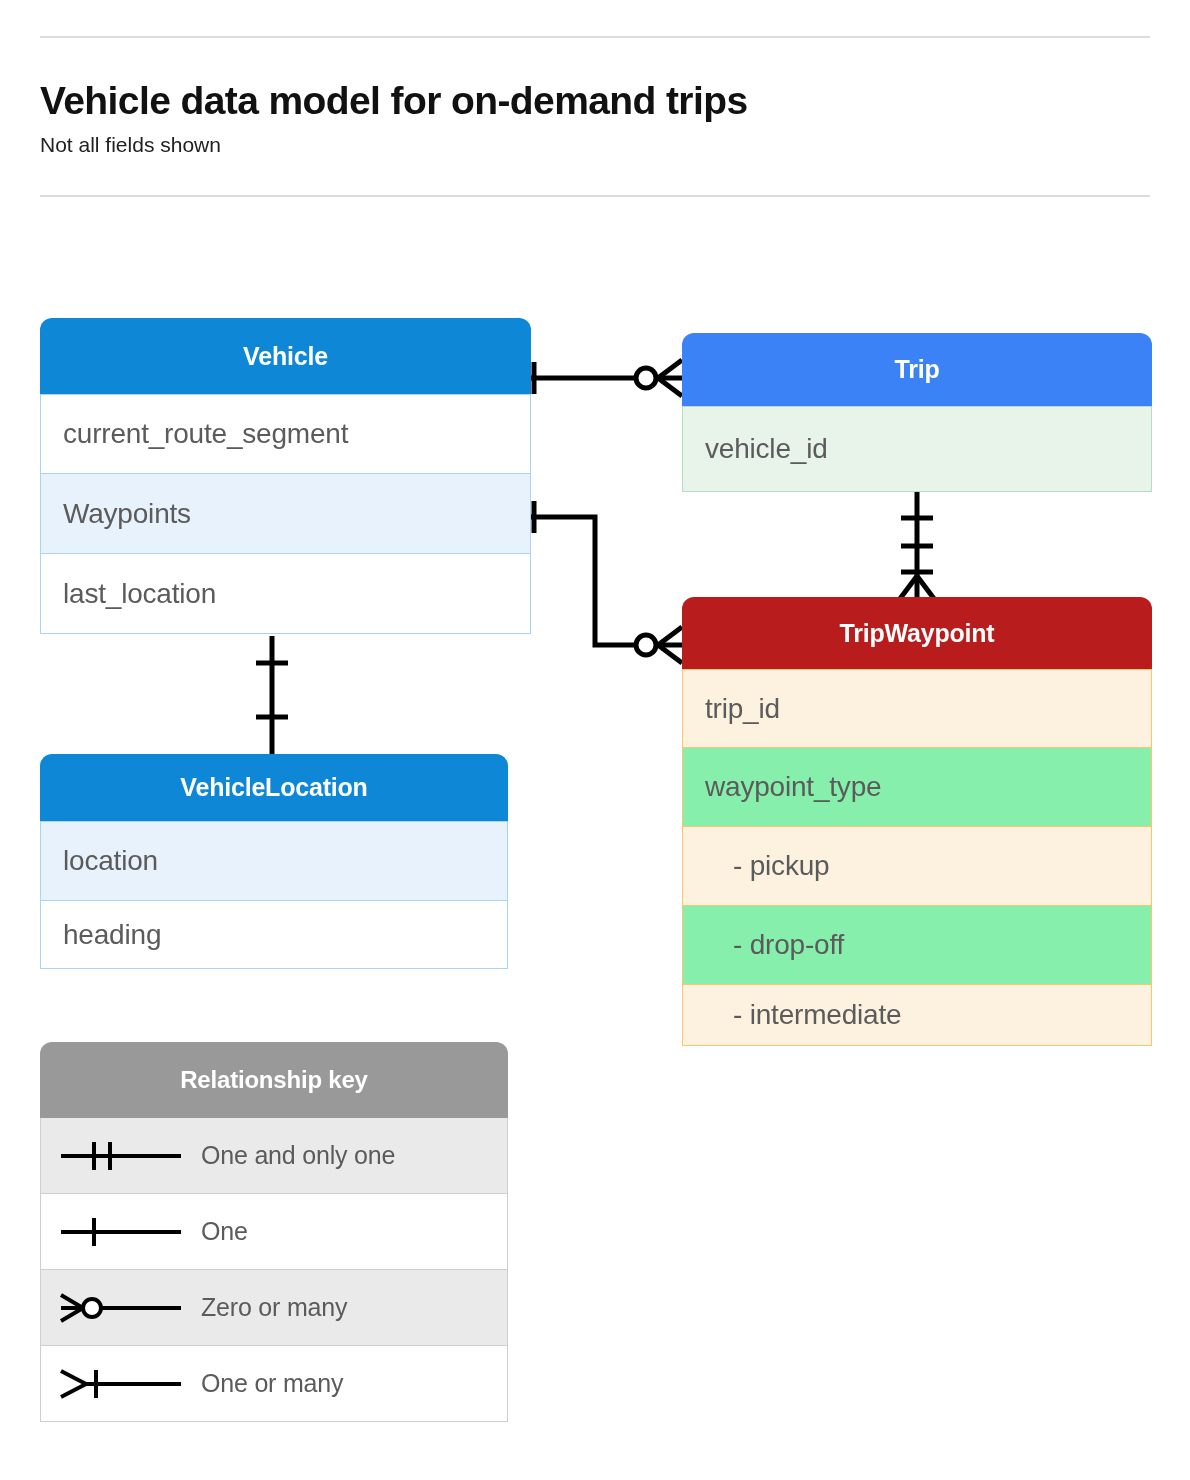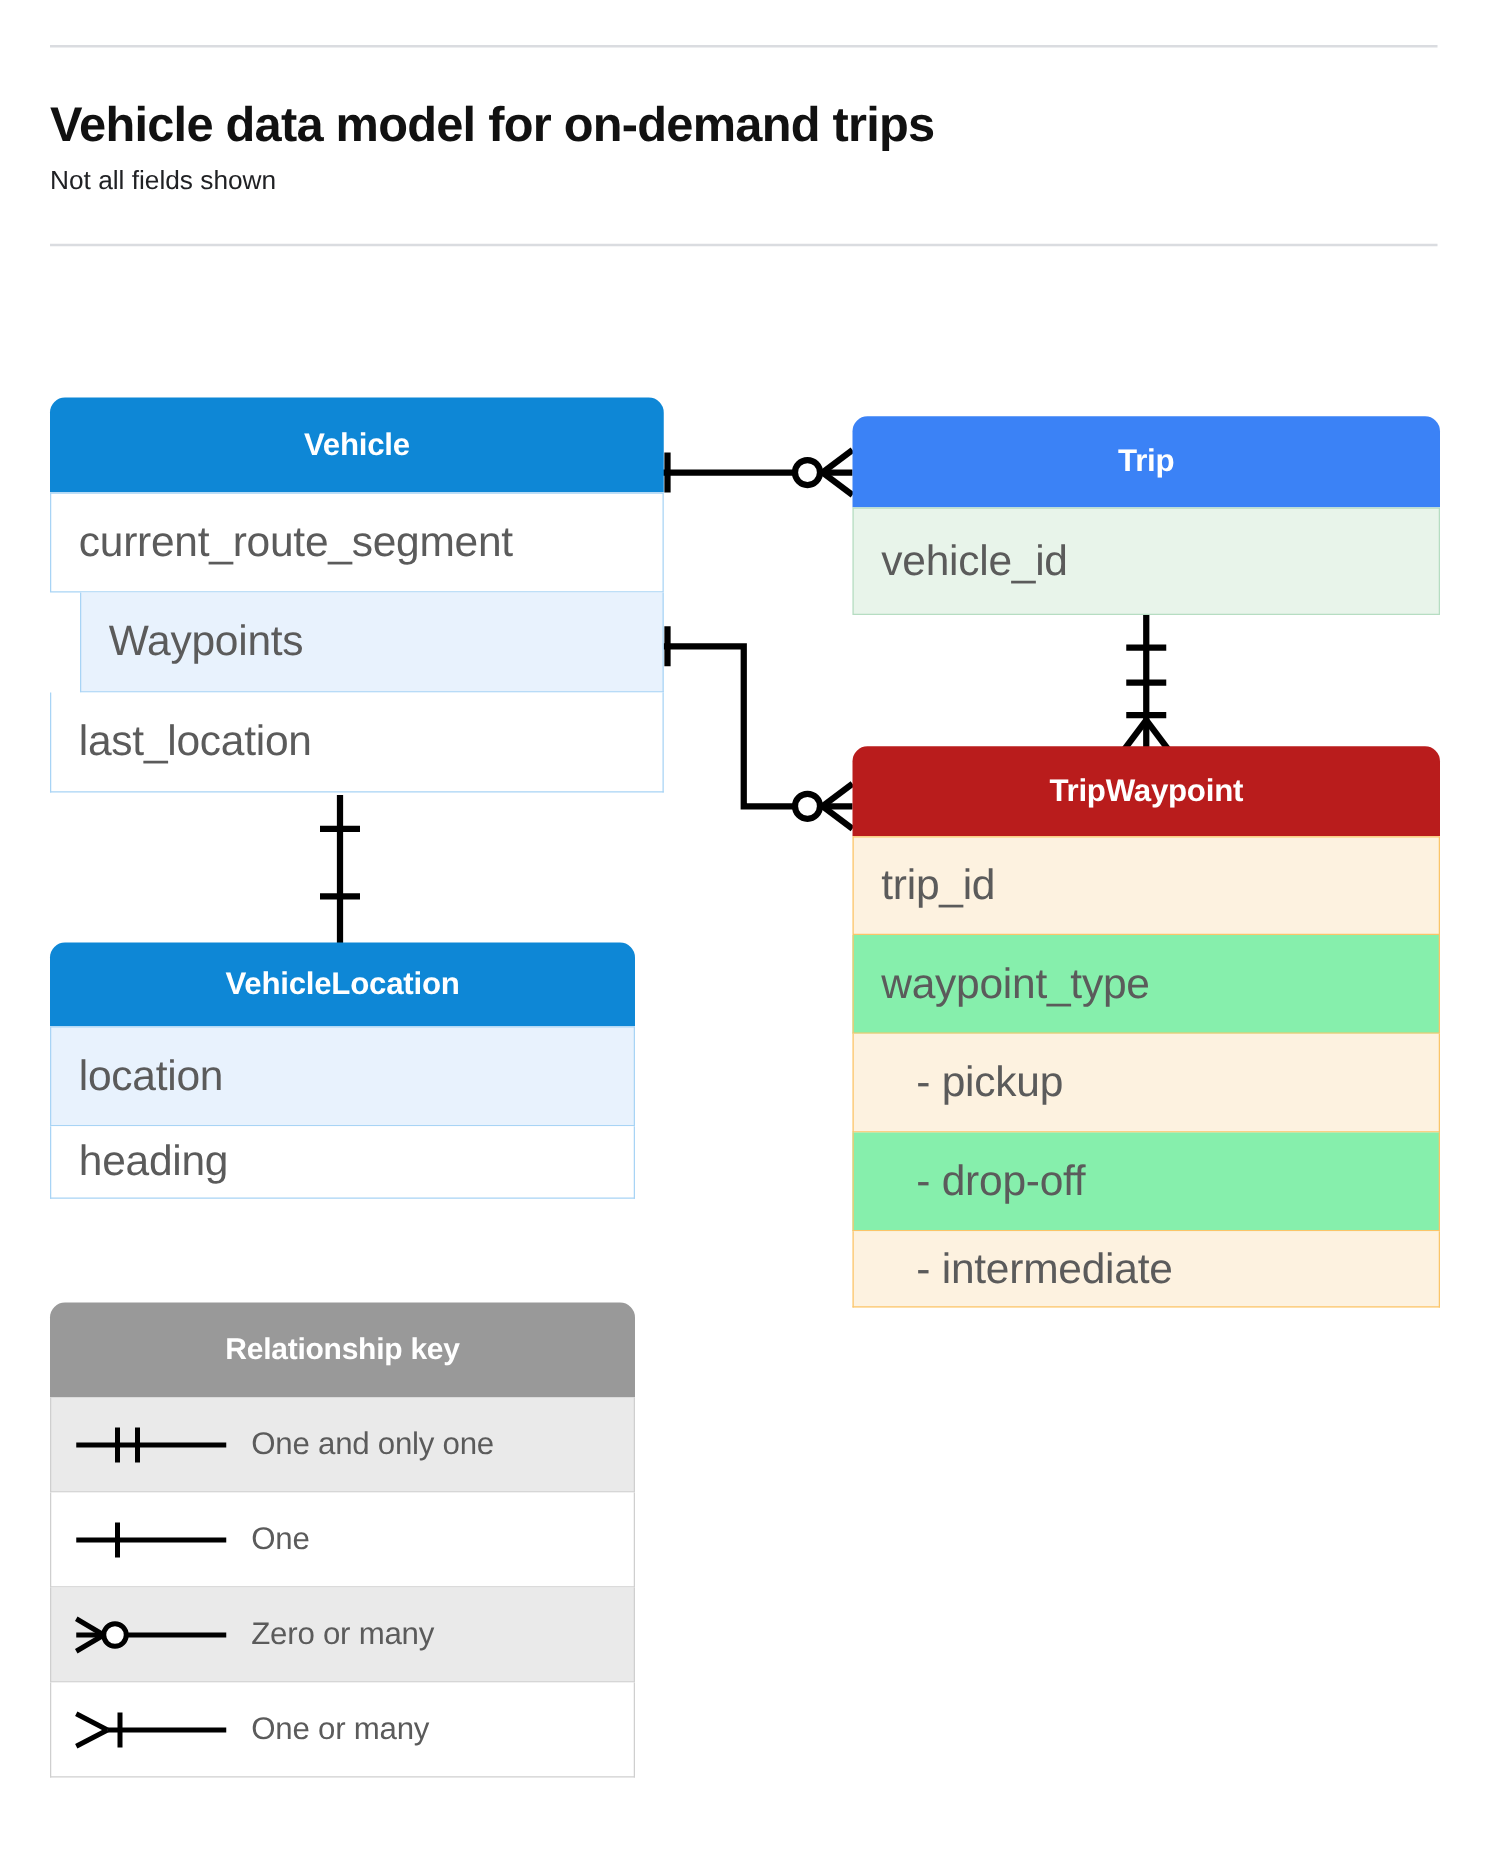--- a/index.html
+++ b/index.html
@@ -61,21 +61,21 @@
     align-items: center;
     justify-content: center;
   }
   .entity-body {
     box-sizing: border-box;
   }
   .field {
     box-sizing: border-box;
     display: flex;
     align-items: center;
-    font-size: 34px;
+    font-size: 28px;
     color: #5b5b5b;
     padding-left: 22px;
     letter-spacing: -0.2px;
   }
   .field.indent { padding-left: 50px; }
 
   
   .theme-blue .entity-header { background: #0e87d6; }
   .theme-blue .field { border: 1.6px solid #a8d4f5; border-top: none; background: #ffffff; }
   .theme-blue .field:first-child { border-top: 1.6px solid #a8d4f5; }
@@ -179,30 +179,30 @@
       <line x1="935" y1="600" x2="917" y2="576"></line>
     </g>
 
   </g>
 </svg>
 
 <div class="entity theme-blue" style="left:40px; top:318px; width:491px;border-radius:29px;">
   <div class="entity-header" style="height:76px;">Vehicle</div>
   <div class="entity-body">
     <div class="field" style="height:80px;">current_route_segment</div>
-    <div class="field alt" style="height:80px;margin-left:24px;">Waypoints</div>
+    <div class="field alt" style="height:80px;">Waypoints</div>
     <div class="field" style="height:80px;">last_location</div>
   </div>
 </div>
 
 <div class="entity theme-blue" style="left:40px; top:754px; width:468px;">
   <div class="entity-header" style="height:67px;">VehicleLocation</div>
   <div class="entity-body">
     <div class="field alt" style="height:80px;">location</div>
-    <div class="field" style="height:58px;">heading</div>
+    <div class="field" style="height:68px;">heading</div>
   </div>
 </div>
 
 <div class="entity theme-green" style="left:682px; top:333px; width:470px;">
   <div class="entity-header" style="height:73px;">Trip</div>
   <div class="entity-body">
     <div class="field alt" style="height:86px;">vehicle_id</div>
   </div>
 </div>
 

